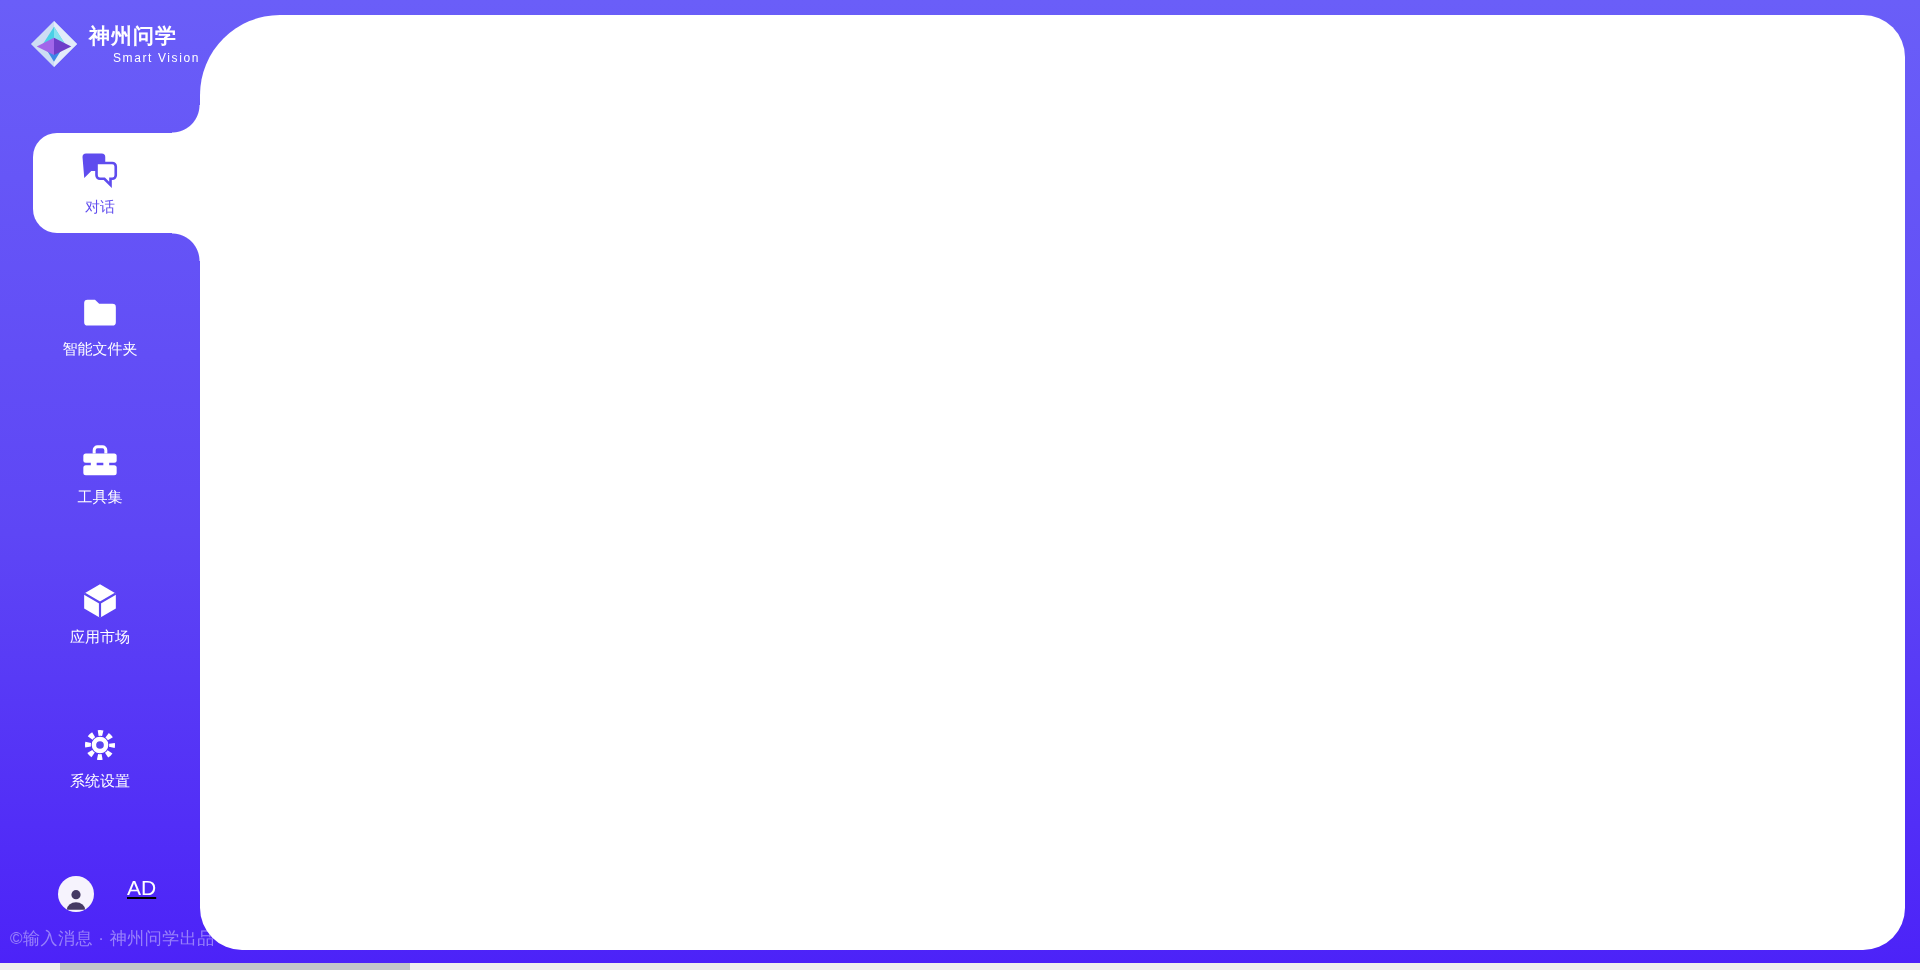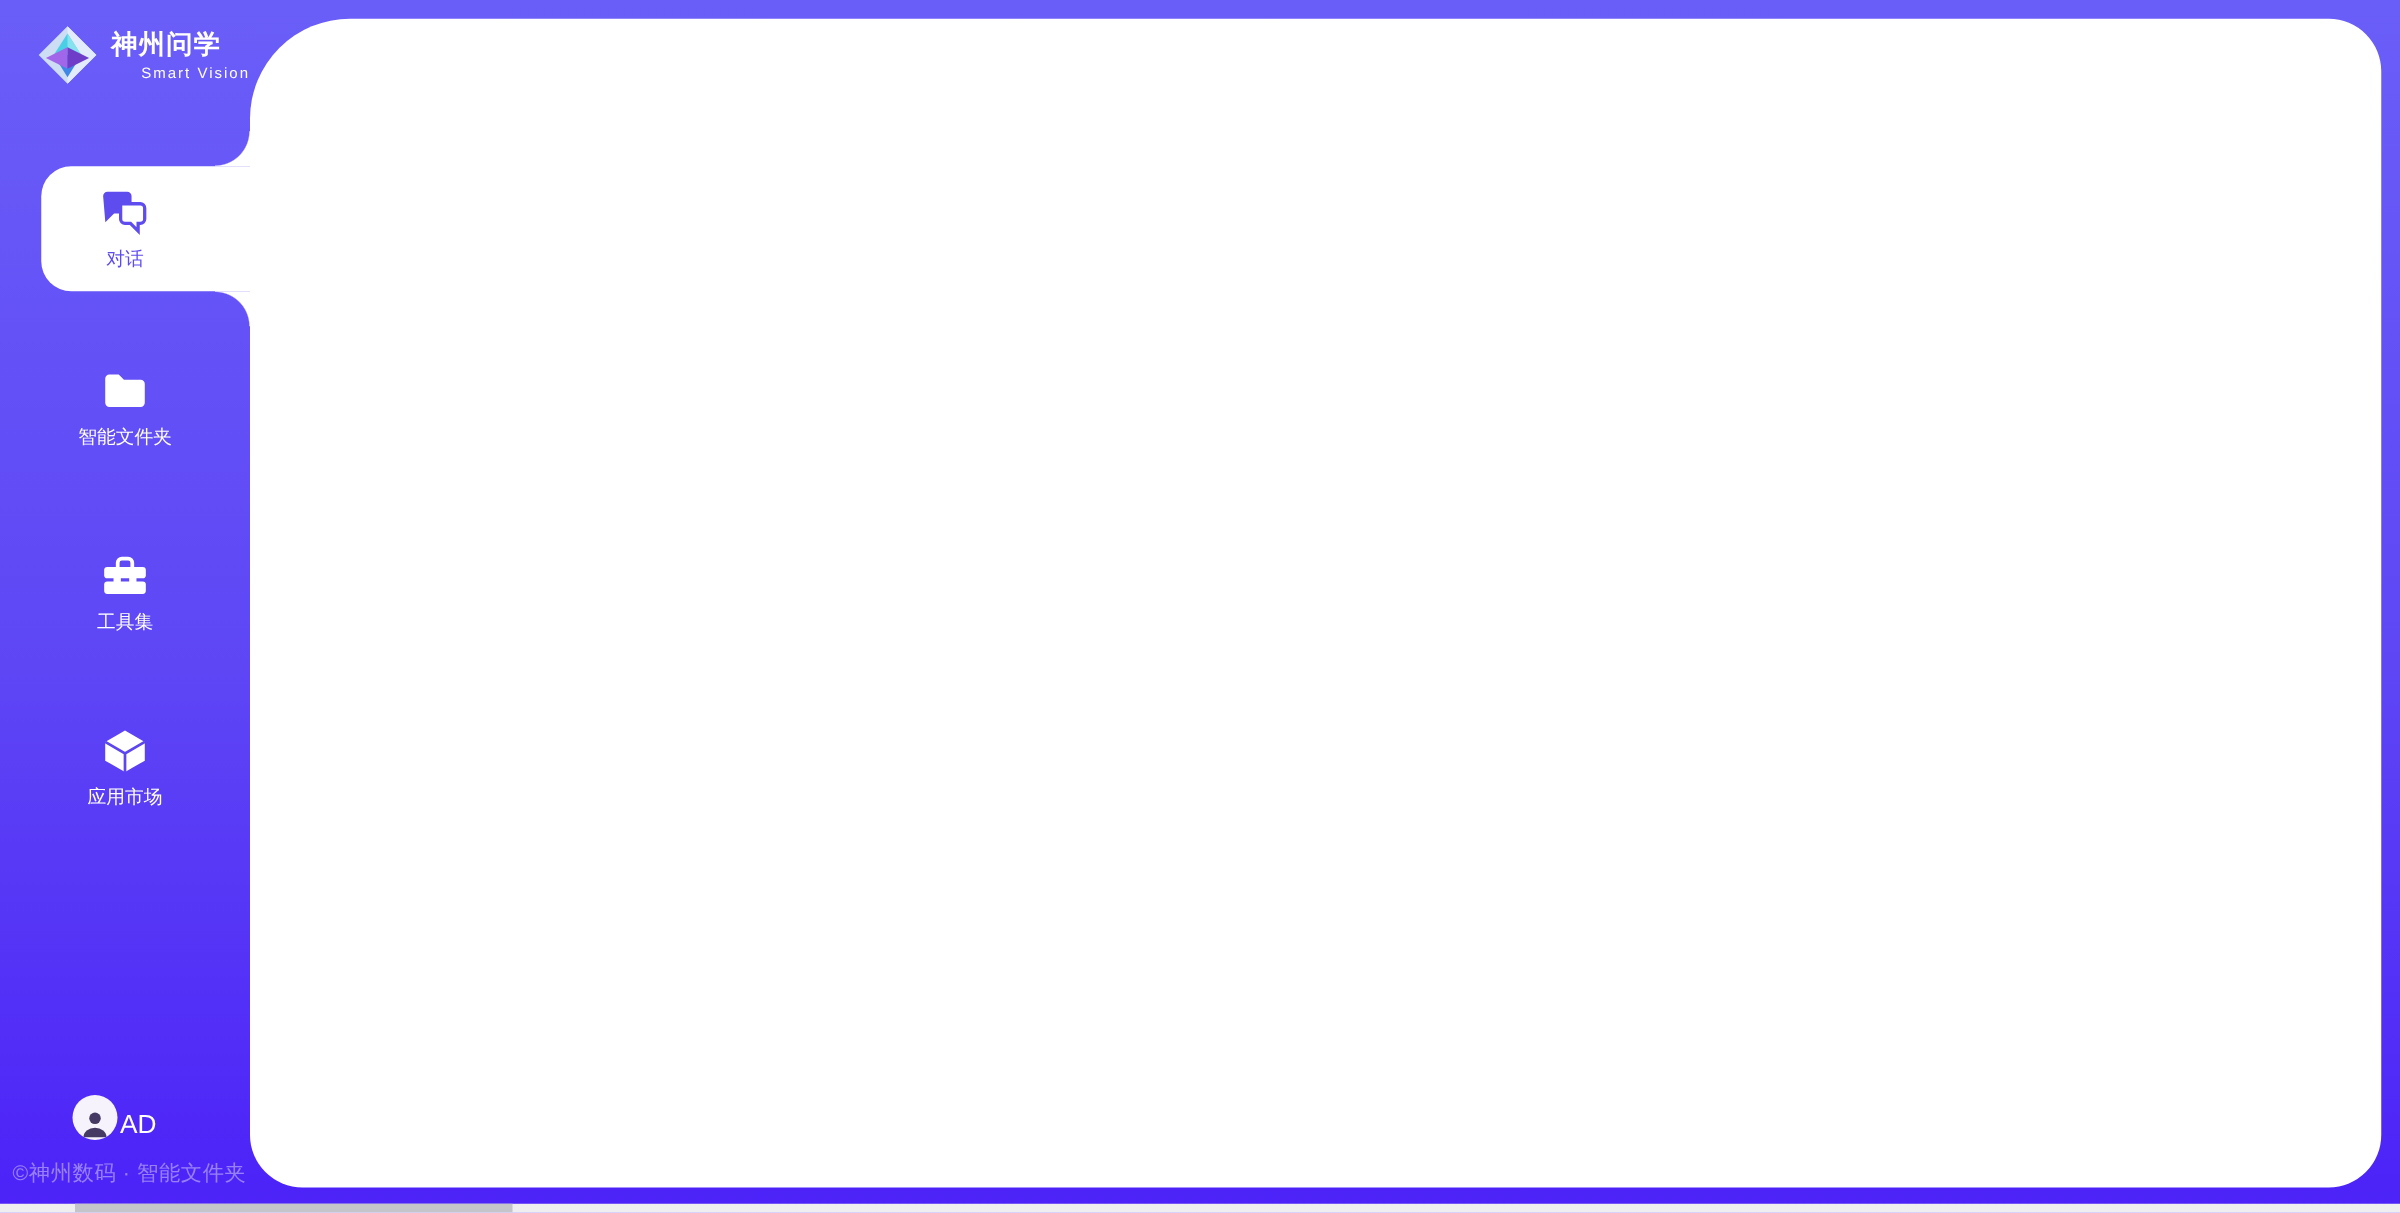--- a/index.html
+++ b/index.html
@@ -21,21 +21,21 @@
   .nav-item.active .nav-label { color:#5f4cee; font-weight:500; }
 
   .active-tab { position:absolute; left:33px; top:133px; width:167px; height:100px;
                 background:#fff; border-radius:24px 0 0 24px; z-index:2; }
   .active-tab::before { content:''; position:absolute; right:0; top:-28px; width:28px; height:28px;
                 background:radial-gradient(28px at 0 0, rgba(0,0,0,0) 27px, #fff 28px); }
   .active-tab::after  { content:''; position:absolute; right:0; bottom:-28px; width:28px; height:28px;
                 background:radial-gradient(28px at 0 100%, rgba(0,0,0,0) 27px, #fff 28px); }
 
   
-  .user-row { position:absolute; left:58px; top:876px; display:flex; align-items:flex-end; gap:2px; cursor:pointer; z-index:3; }
+  .user-row { position:absolute; left:58px; top:876px; display:flex; align-items:flex-start; gap:33px; cursor:pointer; z-index:3;text-decoration:underline; }
   .avatar { width:36px; height:36px; border-radius:50%; background:#f6f3fd; overflow:hidden;
             display:flex; align-items:flex-end; justify-content:center; }
   .user-name { color:#fff; font-size:21px; }
   .side-footer { position:absolute; left:10px; top:927px; color:rgba(255,255,255,.42);
                  font-size:17px; letter-spacing:.5px; z-index:3; }
 
   
   .panel { position:absolute; left:200px; top:15px; width:1705px; height:935px;
            background:#fff; border-radius:80px 42px 42px 42px; z-index:1; }
 
@@ -131,31 +131,39 @@
   </div>
 
   <div class="nav-item" style="top:568px;height:92px;">
     <svg width="40" height="40" viewBox="0 0 48 48">
       <path d="M24 4 L43 15 V33 L24 44 L5 33 V15 Z" fill="#fff"></path>
       <path d="M5 15 L24 26 L43 15 M24 26 V44" stroke="#5b46f0" stroke-width="2.6" fill="none"></path>
     </svg>
     <span class="nav-label">应用市场</span>
   </div>
 
+  <div class="nav-item" style="top:712px;height:92px;">
+    <svg width="40" height="40" viewBox="0 0 48 48">
+      <circle cx="24" cy="24" r="14.5" fill="none" stroke="#fff" stroke-width="7" stroke-dasharray="5.7 5.7" stroke-dashoffset="2.8"></circle>
+      <circle cx="24" cy="24" r="10" fill="#fff"></circle>
+      <circle cx="24" cy="24" r="4.6" fill="#5b46f0"></circle>
+    </svg>
+    <span class="nav-label">系统设置</span>
+  </div>
 
   <div class="user-row">
     <div class="avatar">
       <svg width="26" height="26" viewBox="0 0 48 48" fill="#453a63">
         <circle cx="24" cy="16" r="8.5"></circle>
         <path d="M7 44 a17 14 0 0 1 34 0 z"></path>
       </svg>
     </div>
     <span class="user-name">AD</span>
   </div>
-  <div class="side-footer">©神州数码 · 智能文件夹</div>
+  <div class="side-footer">©输入消息 · 神州问学出品</div>
 
   <svg class="hero" viewBox="0 0 100 100">
     <polygon points="50,2 98,50 50,98 2,50" fill="#cdddf4"></polygon>
     <polygon points="50,2 98,50 50,98" fill="#e3ecfa"></polygon>
     <polygon points="50,14 73,50 27,50" fill="#4ad0e6"></polygon>
     <polygon points="50,14 73,50 50,50" fill="#86e2ef"></polygon>
     <polygon points="27,50 73,50 50,87" fill="#3d87e6"></polygon>
     <polygon points="14,55 50,37 50,73" fill="#a266ea"></polygon>
     <polygon points="50,37 86,55 50,73" fill="#6f3ec9"></polygon>
   </svg>

